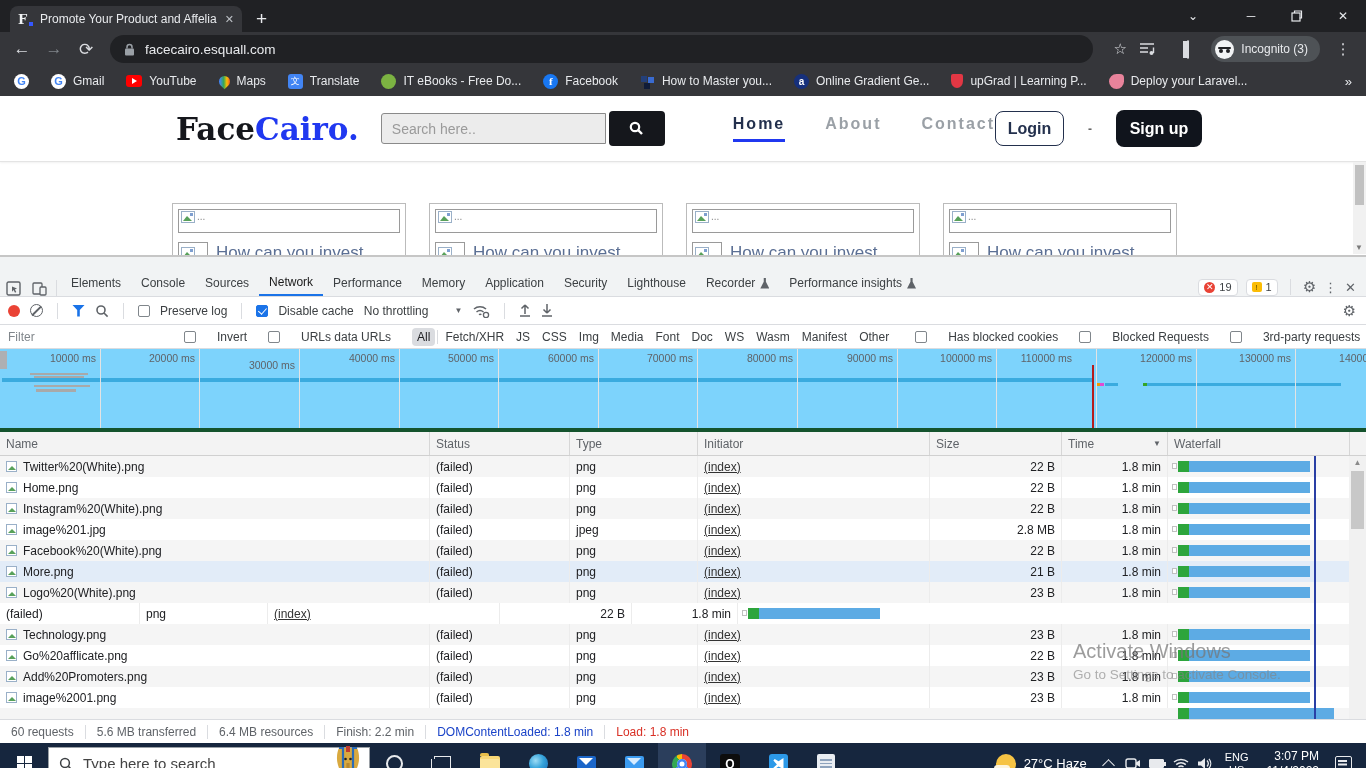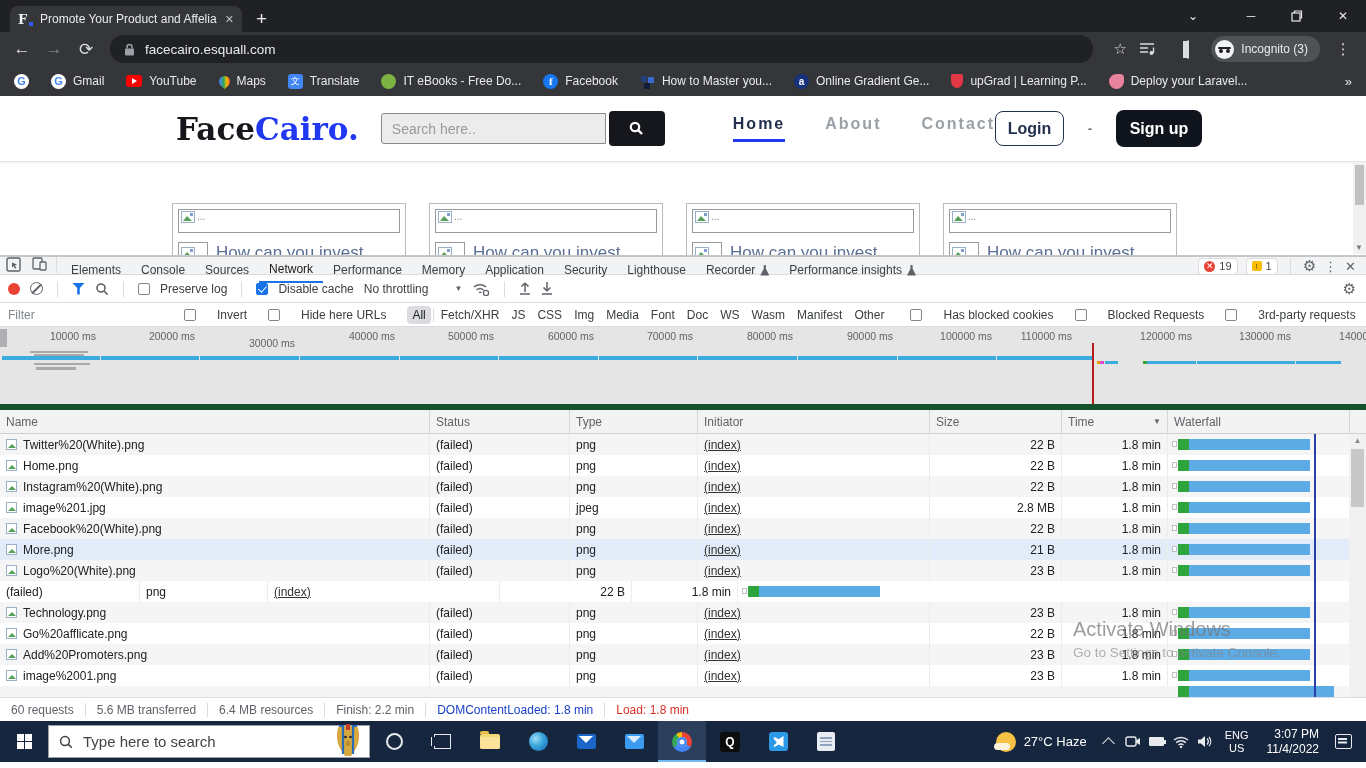--- a/index.html
+++ b/index.html
@@ -71,21 +71,21 @@
   .bimg-box{height:24px;border:1px solid #9a9a9a;display:flex;align-items:flex-start;padding:1px 2px;gap:2px;color:#8a8a8a;font-size:10px}
   .card-line{display:flex;align-items:center;margin-top:9px;gap:8px}
   .bimg-sm{width:30px;height:21px;border:1px solid #9a9a9a;display:flex;align-items:center;padding:0 2px}
   .card-title{font-size:17px;color:#5b6f94;text-decoration:underline;white-space:nowrap;font-family:"Liberation Sans",sans-serif}
   .pg-scroll{position:absolute;right:0;top:0;width:13px;height:92px;background:#f1f1f1}
   .pg-scroll .thumb{position:absolute;left:2px;right:2px;top:3px;height:40px;background:#c1c1c1}
   .pg-scroll .dn{position:absolute;left:2px;bottom:2px;color:#7a7a7a;font-size:8px}
 
   
   .devtools{border-top:2px solid #c6c6c6;background:#fff}
-  .dt-tabs{height:18px;background:#f1f3f4;display:flex;align-items:flex-start;border-bottom:1px solid #dadce0;color:#3c4043}
+  .dt-tabs{height:40px;background:#f1f3f4;display:flex;align-items:flex-end;border-bottom:1px solid #dadce0;color:#3c4043}
   .dt-icbtn{width:26px;display:flex;align-items:center;justify-content:center;color:#5f6368}
   .dt-sep{width:1px;height:16px;background:#dadce0;margin:0 4px}
   .dt-tab{padding:0 10px;height:26px;display:flex;align-items:center;gap:5px;font-size:12px;white-space:nowrap}
   .dt-tab.on{border-bottom:2px solid #1a73e8;color:#1a1a1a;font-weight:400}
   .flask{width:9px;height:11px;background:#5f6368;clip-path:polygon(38% 0,62% 0,62% 38%,100% 100%,0 100%,38% 38%)}
   .dt-right{margin-left:auto;display:flex;align-items:center;gap:8px;padding-right:10px}
   .badge{height:17px;border:1px solid #dadce0;border-radius:4px;background:#fff;display:flex;align-items:center;padding:0 5px;gap:4px;font-size:11px;color:#3c4043}
   .err-dot{width:11px;height:11px;border-radius:50%;background:#e94235;color:#fff;font-size:9px;display:flex;align-items:center;justify-content:center;line-height:1}
   .warn-dot{width:10px;height:10px;background:#fbbc04;border-radius:2px;color:#5f4b00;font-size:8px;display:flex;align-items:center;justify-content:center}
   .gear{color:#5f6368;font-size:15px}
@@ -105,21 +105,21 @@
   .ddown .ar{font-size:8px;color:#5f6368}
   .tb-gear-right{position:absolute;right:10px;color:#5f6368;font-size:15px}
 
   .dt-filter{height:24px;display:flex;align-items:center;gap:21px;padding:0 8px;border-bottom:1px solid #dadce0}
   .flt-input{width:155px;height:17px;border:none;outline:none;font-size:12px;color:#202124;font-family:"Liberation Sans",sans-serif}
   .flt-input::placeholder{color:#80868b}
   .pill{padding:2px 5px;border-radius:4px;color:#3c4043;white-space:nowrap}
   .pill.on{background:#dadce0;color:#202124}
   .vline{width:1px;height:14px;background:#dadce0}
 
-  .dt-overview{height:83px;position:relative;border-bottom:6px solid #14532d;background:#e5e5e5;overflow:hidden}
+  .dt-overview{height:83px;position:relative;border-bottom:4px solid #14532d;background:#7dd3fc;overflow:hidden}
   .tl-grid{position:absolute;top:0;bottom:0;width:1px;background:#e3e3e3}
   .tl-lbl{position:absolute;top:3px;width:76px;text-align:right;font-size:10.5px;color:#5f6368;white-space:nowrap}
   .tl-corner{position:absolute;left:0;top:2px;width:7px;height:18px;background:#aeb0b3}
   .tl-mainbar{position:absolute;left:2px;top:29px;height:4px;background:#3aabdf}
   .tl-g{position:absolute;background:#35a527}
   .tl-gray{position:absolute;background:#a9a9a9}
   .tl-red{position:absolute;left:1092px;top:16px;bottom:0;width:2px;background:#b71c1c}
   .tl-dot-o{position:absolute;left:1097px;top:34px;width:3px;height:3px;background:#f29900}
   .tl-dot-m{position:absolute;left:1100px;top:34px;width:4px;height:3px;background:#e14bd2}
   .tl-bar2a{position:absolute;left:1105px;top:34px;width:13px;height:3px;background:#3aabdf}
@@ -488,21 +488,21 @@
           <path d="M1 12h10" stroke="#5f6368" stroke-width="1.5"></path>
         </svg>
       <span class="tb-gear-right">⚙</span>
     </div>
 
     <div class="dt-filter">
       <input class="flt-input" placeholder="Filter" style="">
       <span class="cb"></span>
       <span class="lbl">Invert</span>
       <span class="cb"></span>
-      <span class="lbl">Hide here URLs</span>
+      <span class="lbl">URLs data URLs</span>
       <span id="type-pills" style="display:flex;align-items:center;gap:2px">
           <span class="pill on">All</span>
           <span class="vline"></span>
           <span class="pill">Fetch/XHR</span>
           <span class="pill">JS</span>
           <span class="pill">CSS</span>
           <span class="pill">Img</span>
           <span class="pill">Media</span>
           <span class="pill">Font</span>
           <span class="pill">Doc</span>

